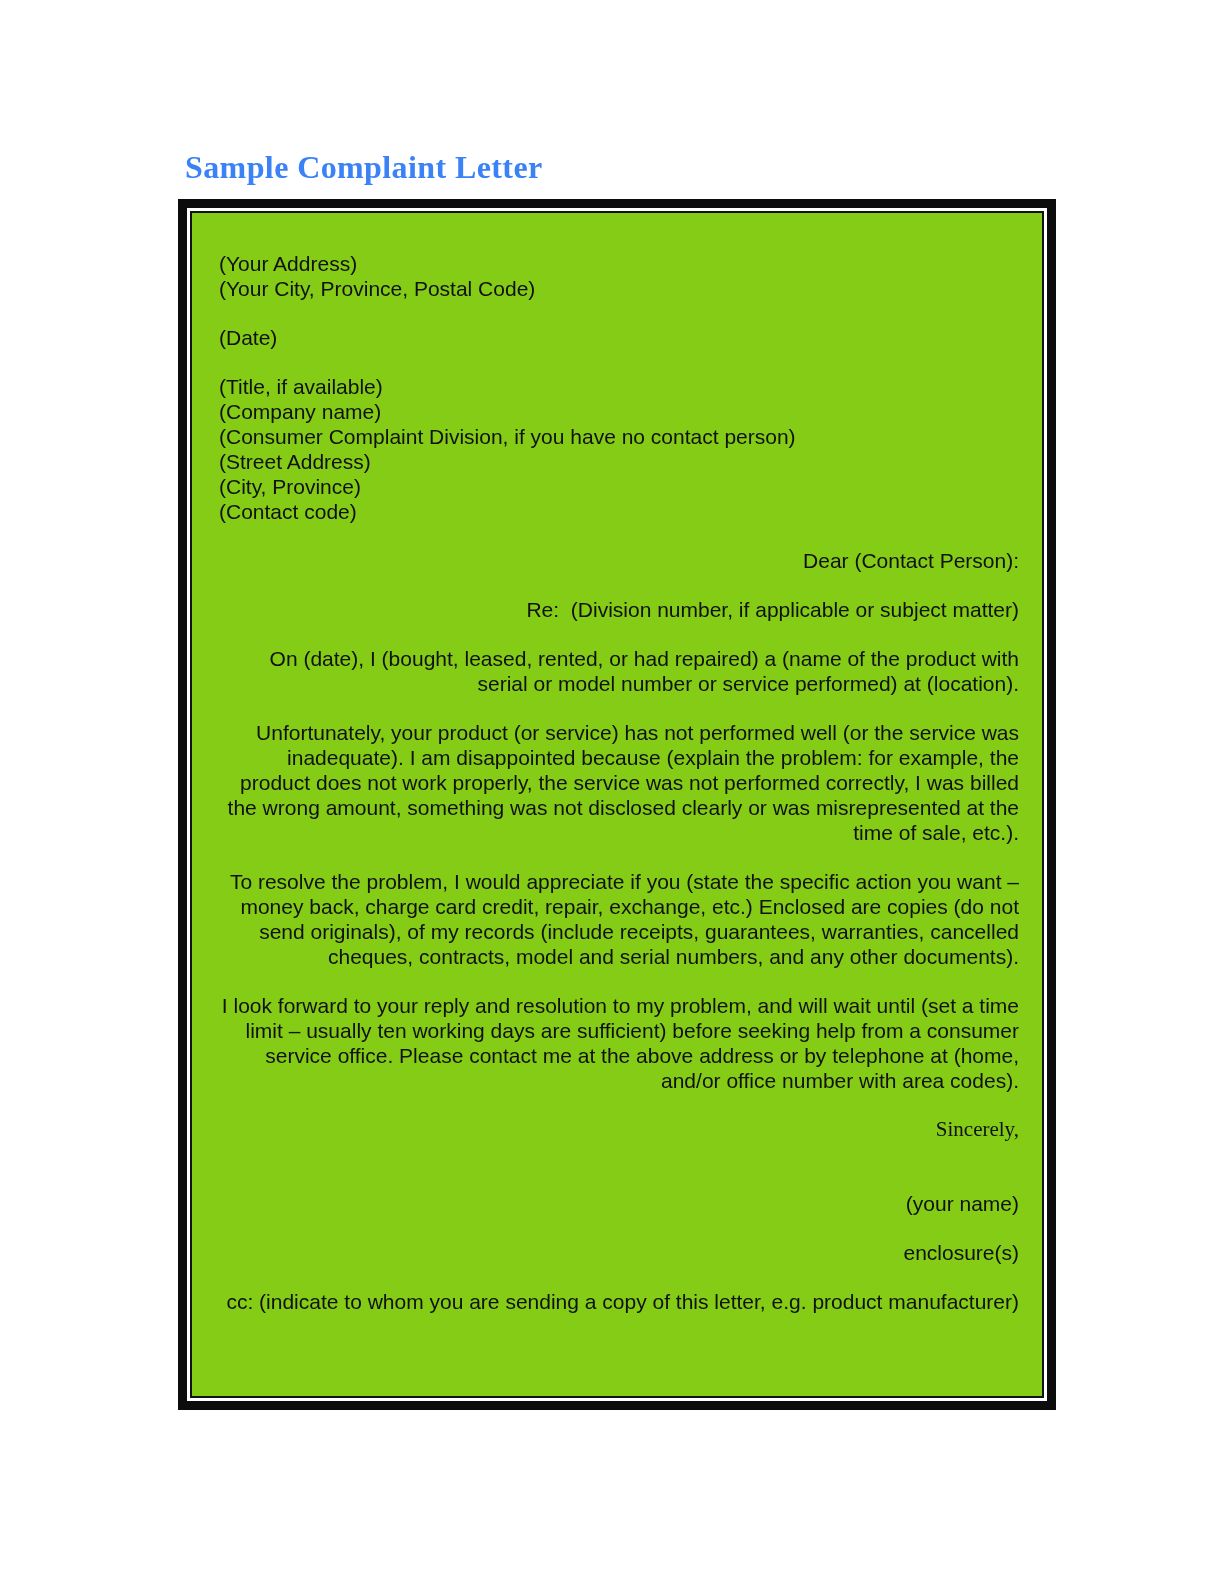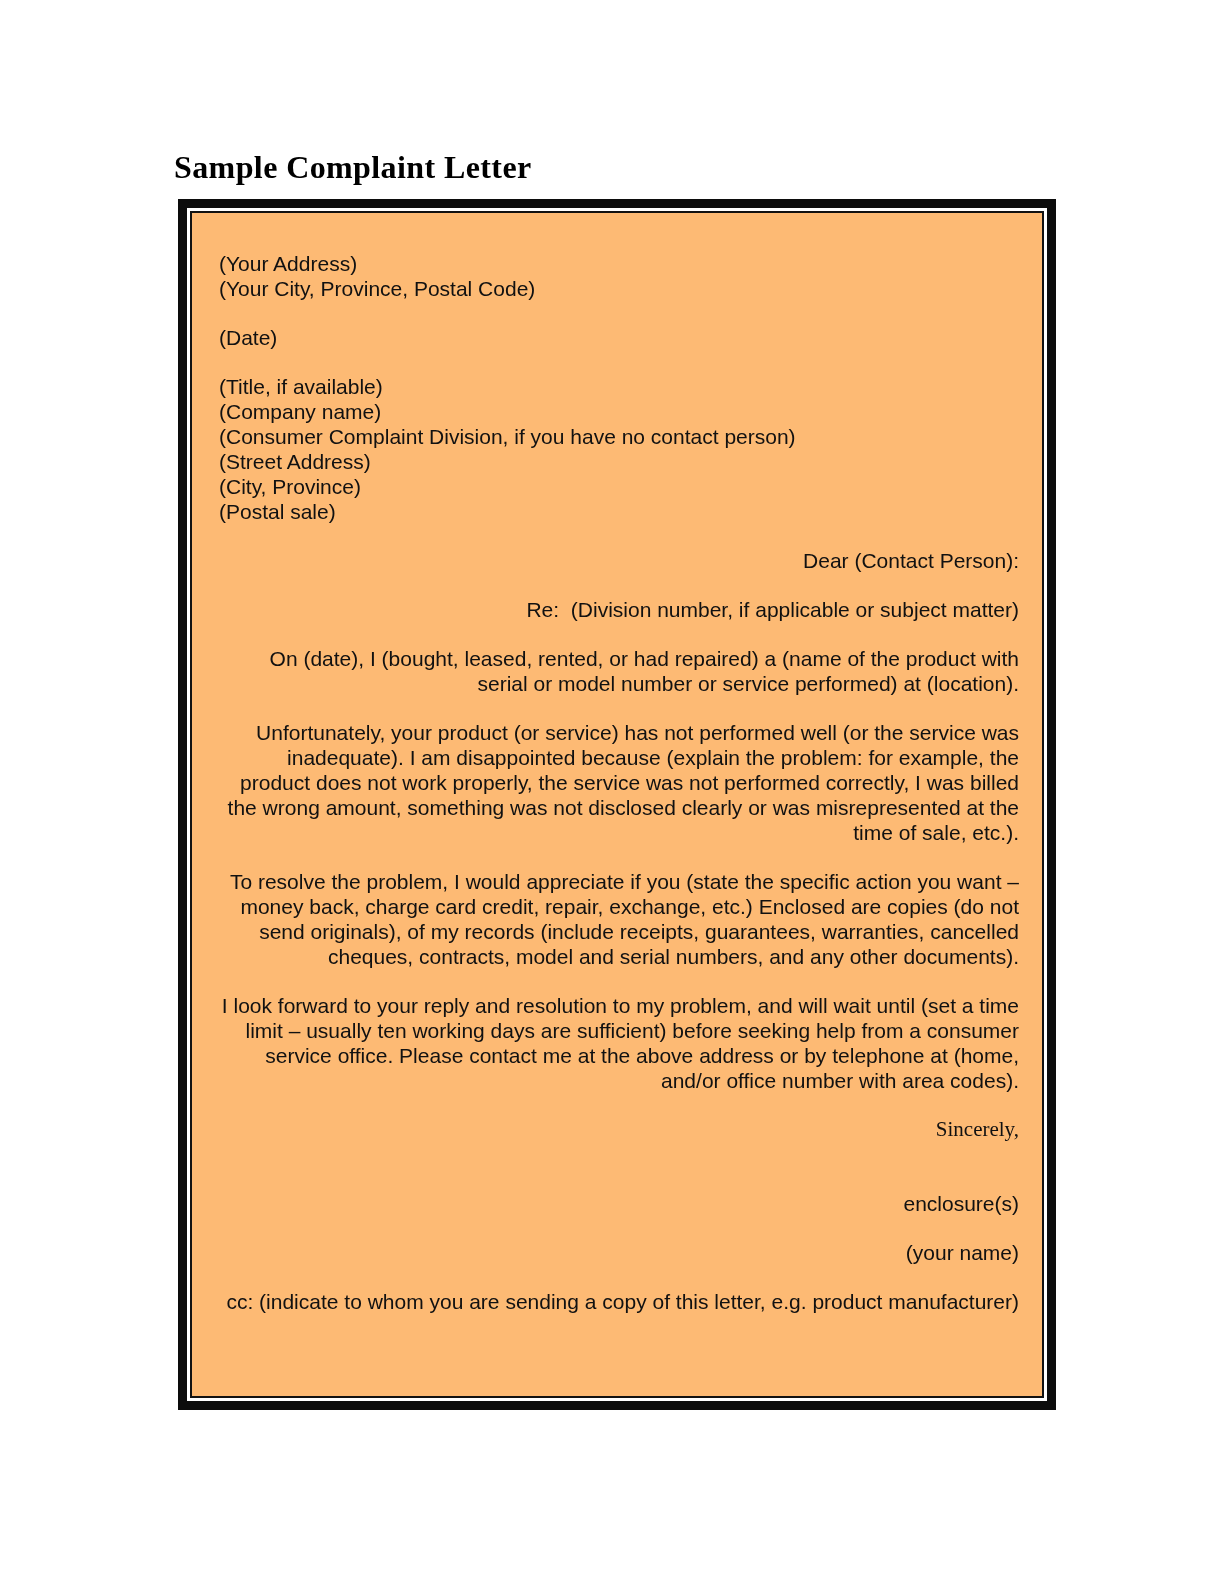--- a/index.html
+++ b/index.html
@@ -22,28 +22,28 @@
     top: 0;
     width: 1220px;
     height: 1572px;
     background: #ffffff;
     overflow: hidden;
   }
 
   
   .doc-title {
     position: absolute;
-    left: 174px;
+    left: 185px;
     top: 148px;
     font-family: "Liberation Serif", "DejaVu Serif", serif;
     font-weight: bold;
     font-size: 32px;
     line-height: 38px;
     letter-spacing: 0.4px;
-    color: #000000;
+    color: #3b82f6;
     white-space: nowrap;
   }
 
   
   .letter-frame {
     position: absolute;
     left: 178px;
     top: 199px;
     width: 878px;
     height: 1211px;
@@ -52,21 +52,21 @@
     background: #ffffff;
   }
   .letter-frame-inner {
     position: absolute;
     left: 3px;
     top: 3px;
     right: 3px;
     bottom: 3px;
     box-sizing: border-box;
     border: 2px solid #121212;
-    background: #fdba74;
+    background: #84cc16;
   }
 
   
   .letter-body {
     position: absolute;
     left: 27px;
     top: 38px;
     width: 800px;
     color: #111111;
     font-family: "Liberation Sans", sans-serif;
@@ -115,40 +115,40 @@
         <div class="block">
           <span class="line">(Date)</span>
         </div>
 
         <div class="block">
           <span class="line">(Title, if available)</span>
           <span class="line">(Company name)</span>
           <span class="line">(Consumer Complaint Division, if you have no contact person)</span>
           <span class="line">(Street Address)</span>
           <span class="line">(City, Province)</span>
-          <span class="line">(Postal sale)</span>
+          <span class="line">(Contact code)</span>
         </div>
 
         <p class="para">Dear (Contact Person):</p>
 
         <p class="para">Re:  (Division number, if applicable or subject matter)</p>
 
         <p class="para">On (date), I (bought, leased, rented, or had repaired) a (name of the product with serial or model number or service performed) at (location).</p>
 
         <p class="para">Unfortunately, your product (or service) has not performed well (or the service was inadequate). I am disappointed because (explain the problem: for example, the product does not work properly, the service was not performed correctly, I was billed the wrong amount, something was not disclosed clearly or was misrepresented at the time of sale, etc.).</p>
 
         <p class="para">To resolve the problem, I would appreciate if you (state the specific action you want – money back, charge card credit, repair, exchange, etc.) Enclosed are copies (do not send originals), of my records (include receipts, guarantees, warranties, cancelled cheques, contracts, model and serial numbers, and any other documents).</p>
 
         <p class="para">I look forward to your reply and resolution to my problem, and will wait until (set a time limit – usually ten working days are sufficient) before seeking help from a consumer service office. Please contact me at the above address or by telephone at (home, and/or office number with area codes).</p>
 
         <p class="para sign-gap">Sincerely,</p>
 
+        <p class="para">(your name)</p>
+
         <p class="para">enclosure(s)</p>
-
-        <p class="para">(your name)</p>
 
         <p class="para">cc: (indicate to whom you are sending a copy of this letter, e.g. product manufacturer)</p>
 
       </div>
     </div>
   </div>
 
 </div>
 
 </body></html>

